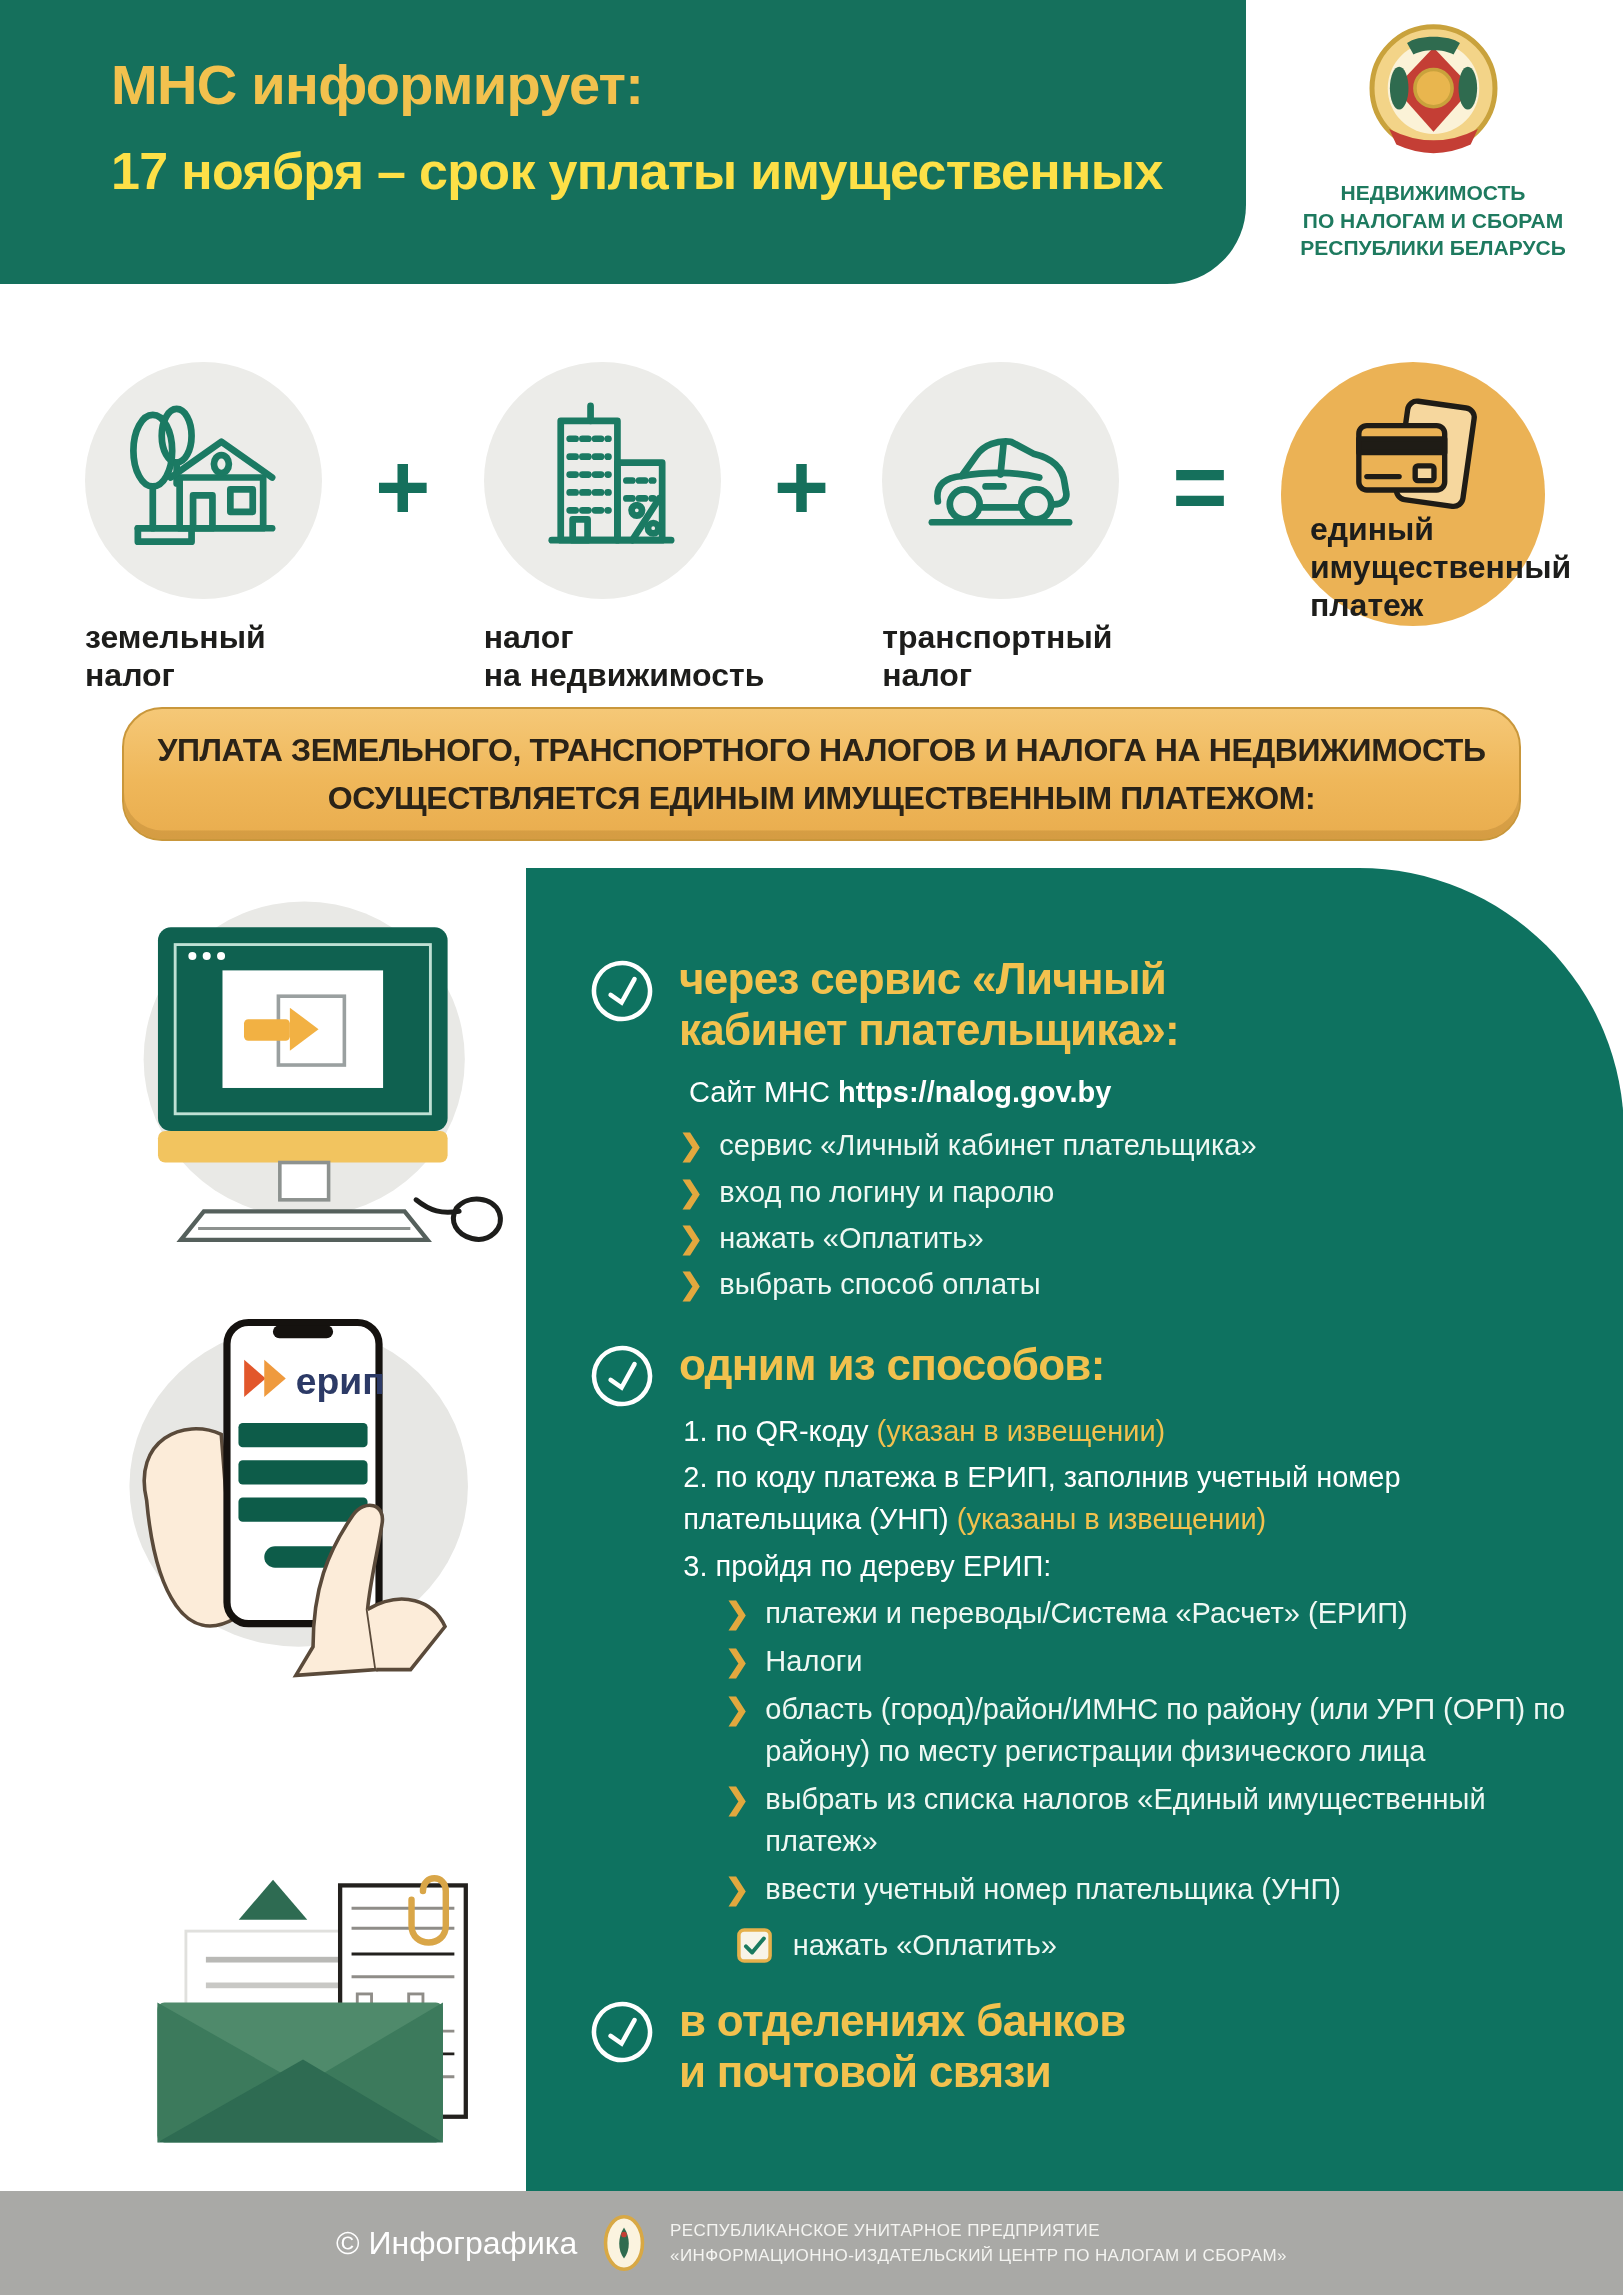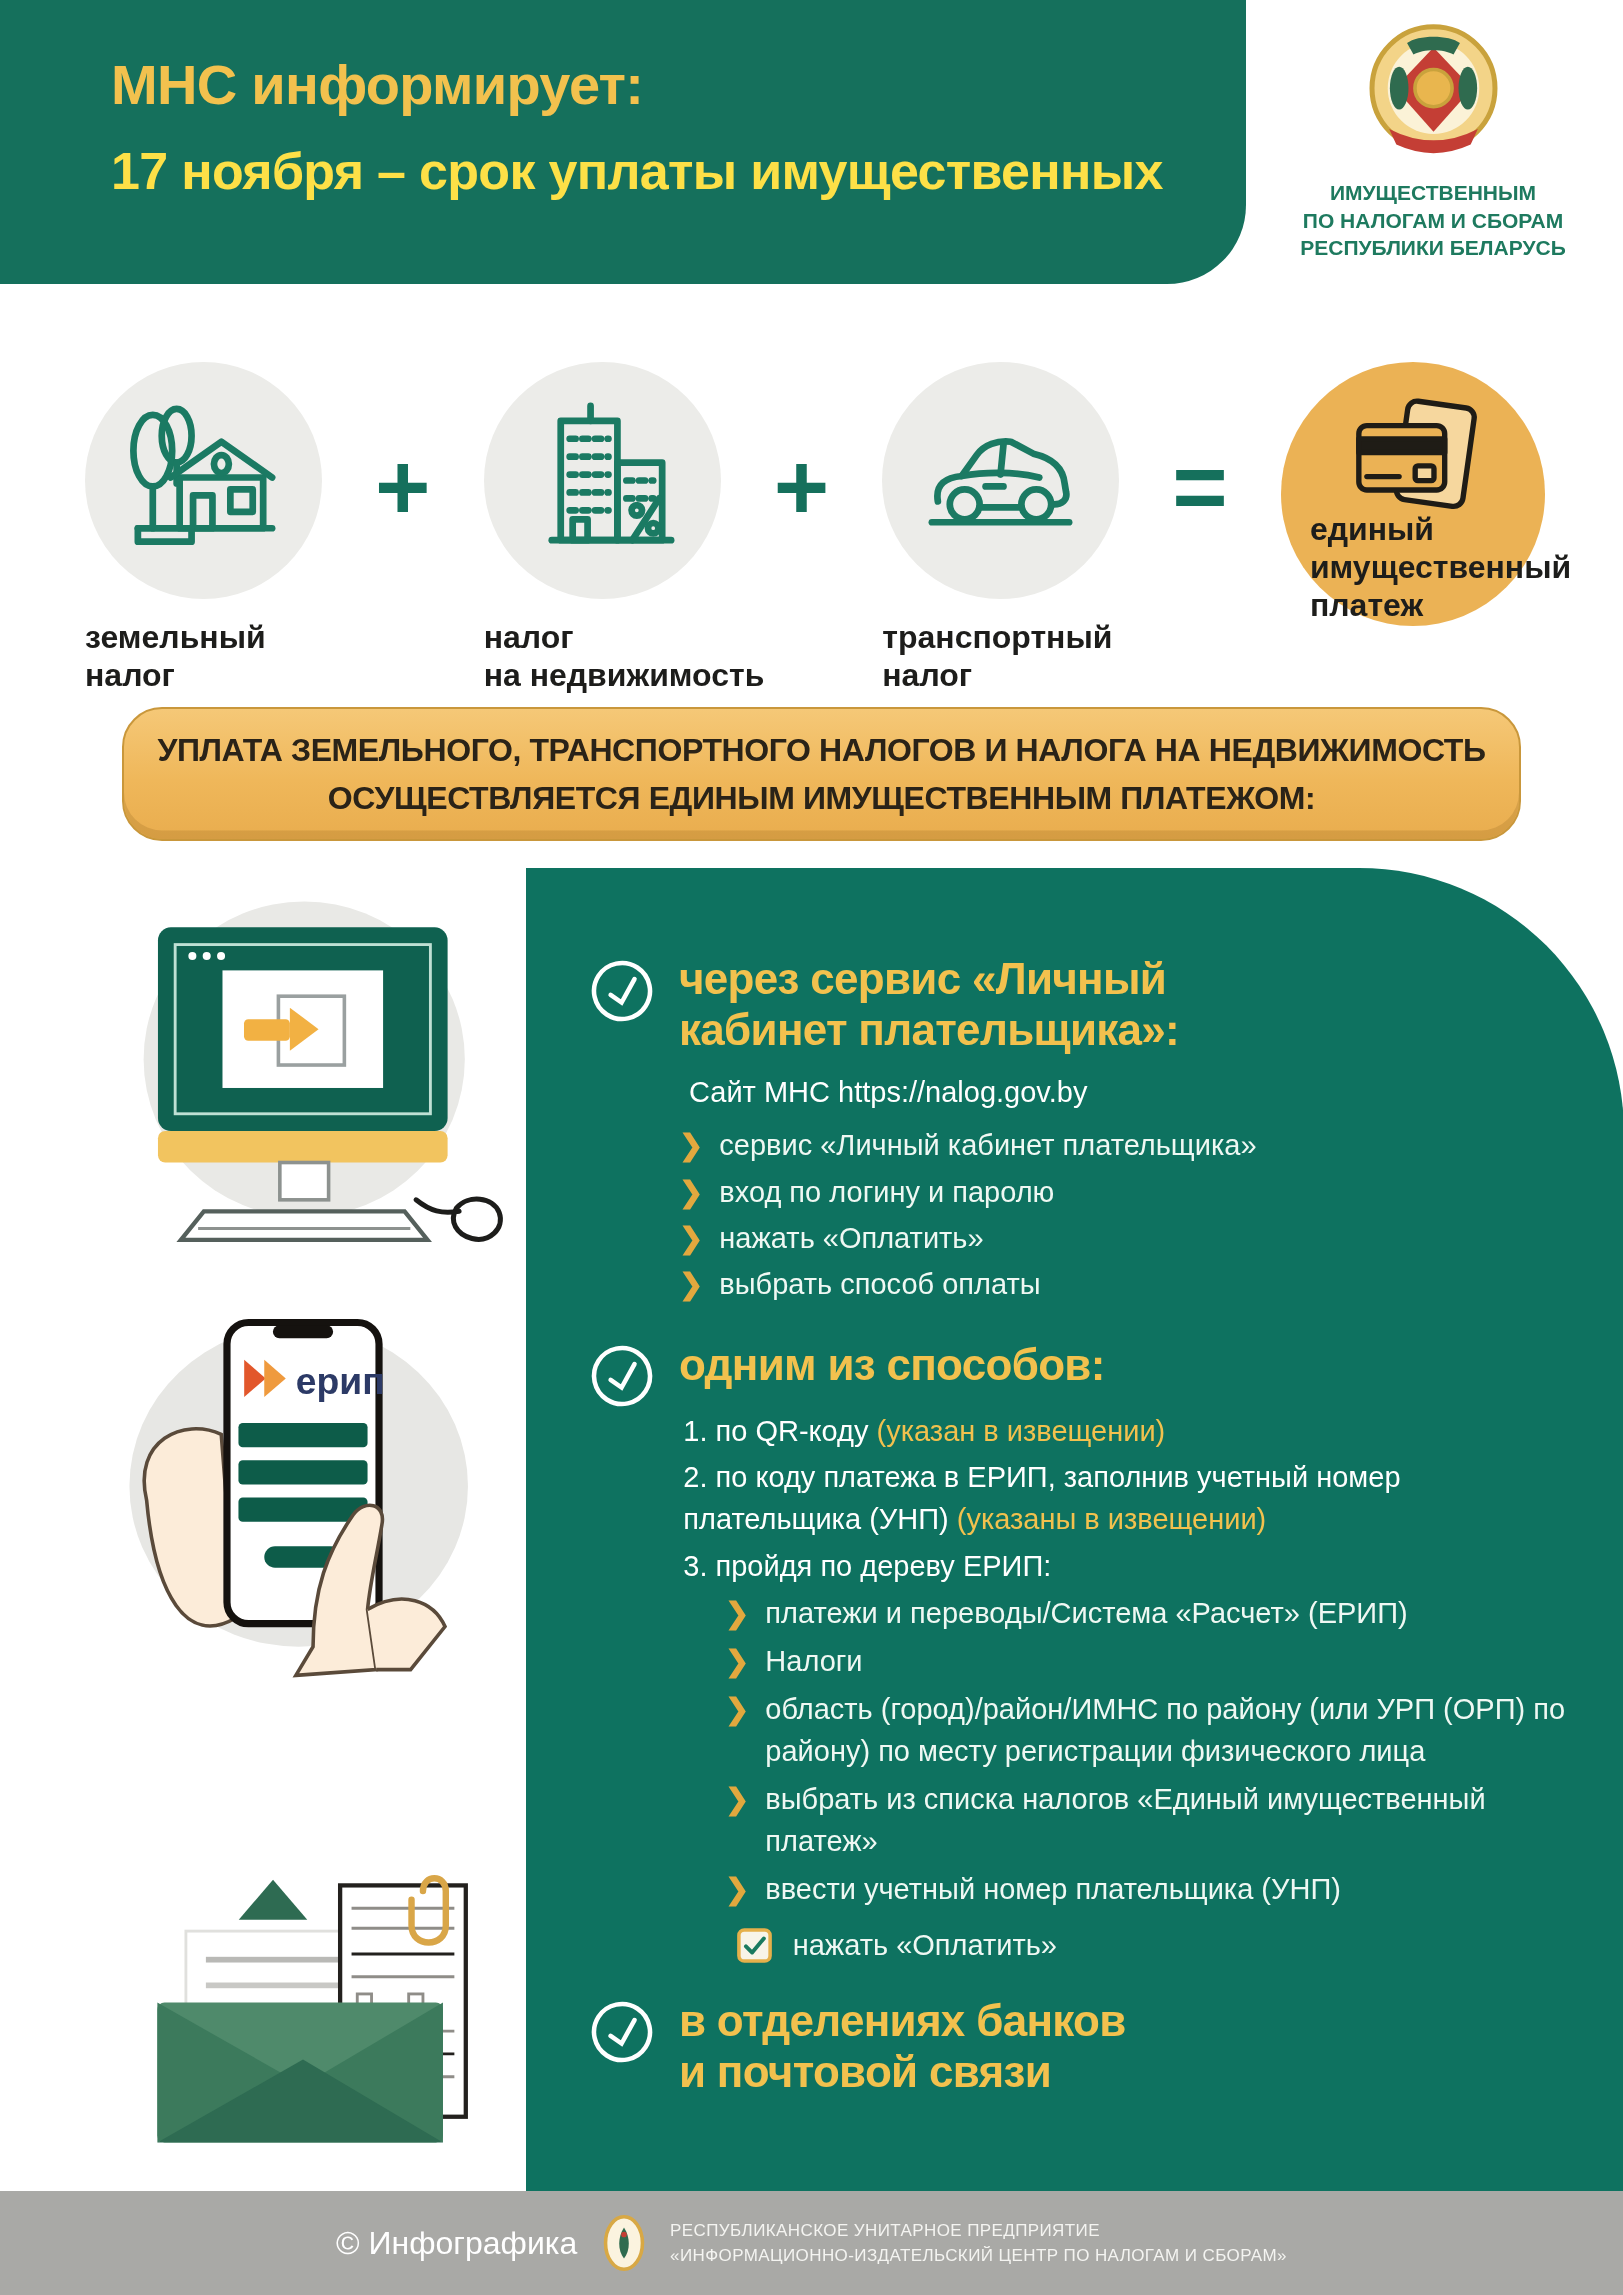--- a/index.html
+++ b/index.html
@@ -57,21 +57,21 @@
   .panel{position:absolute;left:526px;top:868px;width:1098px;height:1325px;
          background:var(--panel-green);border-top-right-radius:265px;
          padding:85px 43px 0 61px;}
   .section{display:flex;gap:22px;margin-bottom:30px;}
   .check-badge{flex:none;width:70px;height:70px;margin-top:2.9px;}
   .sec-title{font-size:44px;font-weight:800;letter-spacing:-0.7px;
              color:var(--accent-yellow);line-height:1.17;}
   .sec-title span{display:block;}
   .sec-body{margin-top:20px;}
   .intro{font-size:29px;color:#ffffff;margin:0 0 14.3px 10px;}
-  .intro b{font-weight:400;}
+  .intro b{font-weight:700;}
   .bullets{list-style:none;font-size:29px;color:var(--body-white);}
   .bullets li{display:flex;gap:16px;align-items:baseline;line-height:1.55;margin-bottom:1.4px;}
   .chev{color:var(--bullet-gold);font-weight:700;flex:none;}
   .numbered{font-size:29px;color:#ffffff;line-height:1.45;margin-left:4.3px;}
   .num-item{margin-bottom:4.3px;}
   .note{color:var(--accent-yellow);}
   .sub-bullets{margin:5.7px 0 0 46px;}
   .sub-bullets li{line-height:1.45;margin-bottom:5.7px;}
   .checkbox-row{display:flex;align-items:center;gap:18.7px;margin:16px 0 0 56px;
                 font-size:29px;color:var(--body-white);}
@@ -110,21 +110,21 @@
       <circle cx="100" cy="95" r="86" fill="#F3D488" stroke="#C9A23C" stroke-width="7"></circle>
       <circle cx="100" cy="95" r="64" fill="#FBF2D7"></circle>
       <path d="M100 38 L154 95 L100 156 L46 95 Z" fill="#C43E35"></path>
       <circle cx="100" cy="95" r="26" fill="#E9B64E" stroke="#C9A23C" stroke-width="5"></circle>
       <ellipse cx="52" cy="95" rx="13" ry="30" fill="#2F6B4F"></ellipse>
       <ellipse cx="148" cy="95" rx="13" ry="30" fill="#2F6B4F"></ellipse>
       <path d="M63 32 C78 20 122 20 137 32 L128 48 C114 40 86 40 72 48 Z" fill="#2F6B4F"></path>
       <path d="M38 152 Q100 184 162 152 L152 174 Q100 198 48 174 Z" fill="#C43E35"></path>
     </svg>
     <div class="ministry-name">
-      <span>ИМУЩЕСТВЕННЫМ</span>
+      <span>НЕДВИЖИМОСТЬ</span>
       <span>ПО НАЛОГАМ И СБОРАМ</span>
       <span>РЕСПУБЛИКИ БЕЛАРУСЬ</span>
     </div>
   </div>
 
   <div class="equation">
 
     <div class="eq-item">
       <div class="eq-circle">
         <svg viewBox="0 0 120 120" fill="none" stroke="#1B7A63" stroke-width="4.5" stroke-linecap="round" stroke-linejoin="round">

